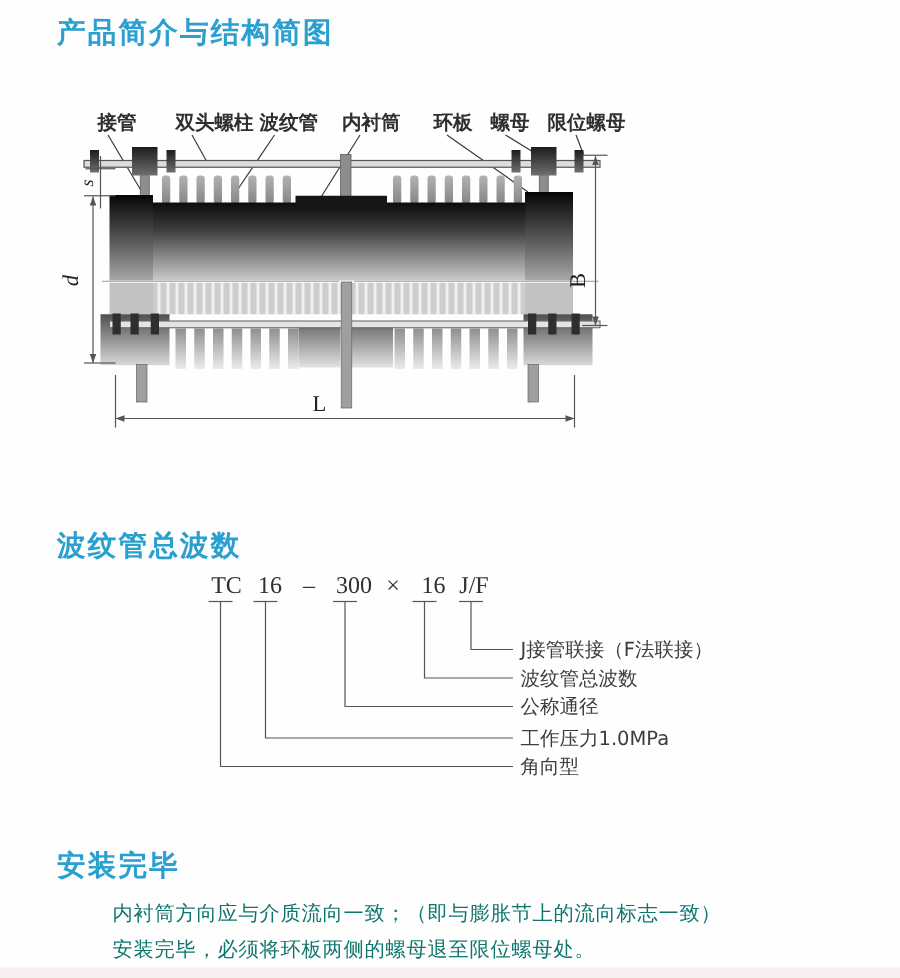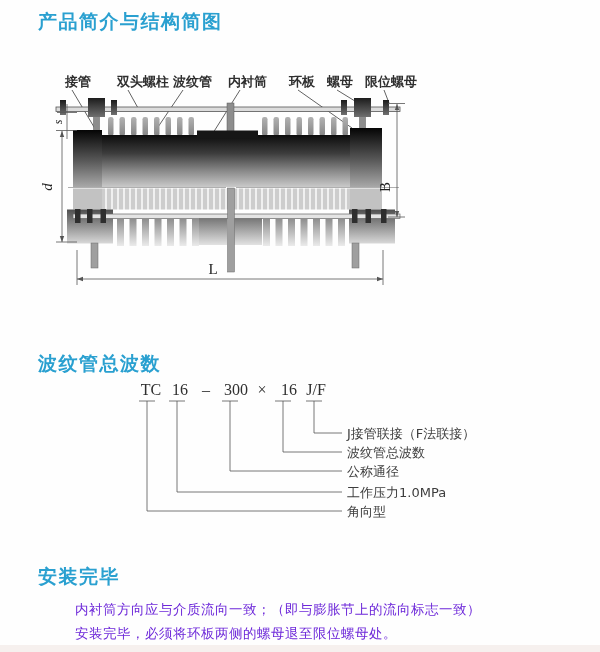--- a/index.html
+++ b/index.html
@@ -4,21 +4,21 @@
 <style>
   html,body{margin:0;padding:0;}
   body{width:600px;height:652px;background:#ffffff;font-family:"DejaVu Sans",sans-serif;overflow:hidden;}
   .page{position:relative;width:600px;height:652px;background:#fefefe;}
   .section-title{position:absolute;left:38px;font-size:19px;font-weight:bold;color:#2aa0d0;letter-spacing:1.5px;text-align:center;}
   .t1{top:9px;}
   .t2{top:351px;}
   .t3{top:564px;}
   .diagram-svg{position:absolute;left:40px;top:60px;}
   .code-svg{position:absolute;left:38px;top:372px;}
-  .install-text{position:absolute;left:75px;top:597px;font-size:13.5px;color:#6d28d9;letter-spacing:0.5px;}
+  .install-text{position:absolute;left:75px;top:597px;font-size:13.5px;color:#0f766e;letter-spacing:0.5px;}
   .install-text .line{height:24px;line-height:24px;white-space:nowrap;}
   .bottom-band{position:absolute;left:0;bottom:0;width:600px;height:7px;background:#f6f0ee;}
   text{user-select:none;}
   .part-label{font-family:"DejaVu Sans",sans-serif;font-size:13px;font-weight:600;fill:#2f2f2f;}
   .dim-label{font-family:"Liberation Serif",serif;fill:#222;}
   .code-seg{font-family:"Liberation Serif",serif;font-size:16px;fill:#2f2f2f;}
   .anno{font-family:"DejaVu Sans",sans-serif;font-size:13px;fill:#3d3d3d;}
   .leader{stroke:#3a3a3a;stroke-width:0.8;fill:none;}
   .dimline{stroke:#555;stroke-width:0.8;fill:none;}
   .arrow{fill:#555;stroke:none;}

